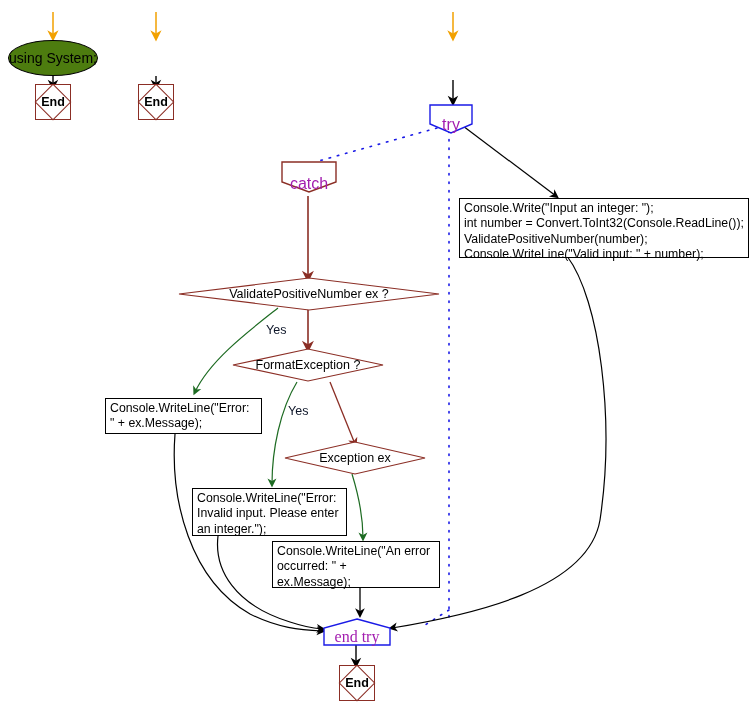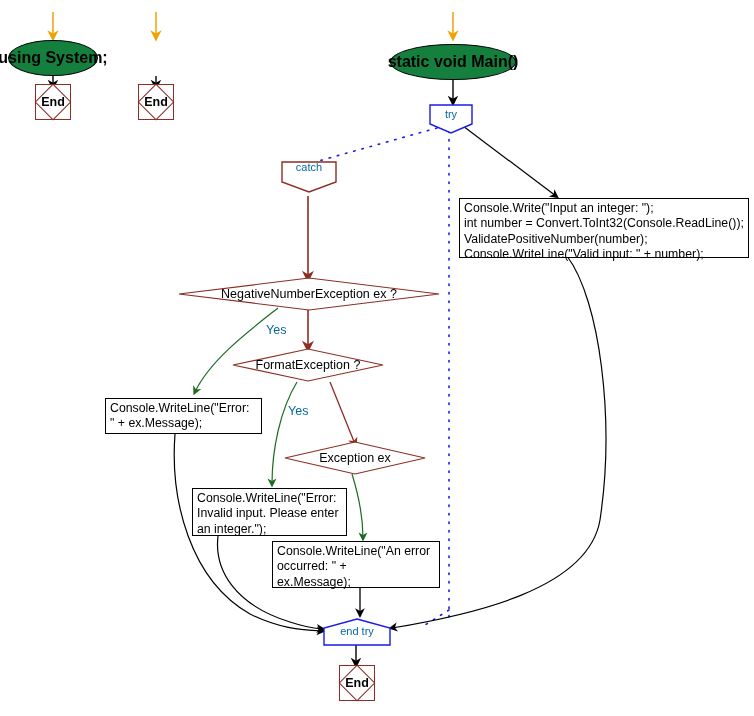--- a/index.html
+++ b/index.html
@@ -6,46 +6,46 @@
   body{font-family:"Liberation Sans","DejaVu Sans",sans-serif;}
   #canvas{position:relative;width:754px;height:716px;background:#fff;overflow:hidden;}
   #edges{position:absolute;left:0;top:0;width:754px;height:716px;pointer-events:none;}
 
   .node{position:absolute;box-sizing:border-box;}
 
   
   .ellipse{
     border:1.3px solid #000;border-radius:50%;
     display:flex;align-items:center;justify-content:center;
-    font-size:16px;color:#000;background:#15803d;white-space:nowrap;font-weight:bold;
+    font-size:14px;color:#000;background:#4d7c0f;white-space:nowrap;
   }
 
   
   .endnode{border:1.4px solid #8b2e25;background:#fff;}
   .endnode .inner{position:absolute;left:50%;top:50%;transform:translate(-50%,-50%) rotate(45deg);
      border:1.2px solid #8b2e25;background:transparent;}
   .endnode .lbl{position:absolute;left:0;top:0;width:100%;height:100%;
      display:flex;align-items:center;justify-content:center;font-size:12.5px;color:#000;z-index:2;font-weight:bold;}
 
   
-  .pent{display:flex;align-items:flex-start;justify-content:center;font-size:11px;color:#0369a1;}
+  .pent{display:flex;align-items:flex-end;justify-content:center;font-size:16px;color:#a21caf;}
   .pent svg{position:absolute;left:0;top:0;}
   .pent .t{position:relative;z-index:2;}
 
   
   .diamond{position:absolute;}
   .diamond svg{position:absolute;left:0;top:0;}
   .diamond .t{position:absolute;left:0;top:0;width:100%;height:100%;
     display:flex;align-items:center;justify-content:center;font-size:12.5px;color:#000;z-index:2;white-space:nowrap;}
 
   
   .box{border:1.2px solid #000;background:#fff;color:#000;font-size:12.3px;line-height:15.4px;
        padding:2px 4px 2px 4px;white-space:pre;box-sizing:border-box;}
 
-  .edgelabel{position:absolute;font-size:12.5px;color:#0369a1;}
+  .edgelabel{position:absolute;font-size:12.5px;color:#0f172a;}
 </style>
 </head>
 <body>
 
 <div id="canvas">
 
   <svg id="edges" viewBox="0 0 754 716" width="754" height="716">
     <defs>
       <marker id="ar-orange" markerWidth="9" markerHeight="9" refX="5" refY="4.2" orient="auto">
         <path d="M0.5,0.5 L8,4.2 L0.5,8 L2.6,4.2 Z" fill="#f2a100"></path>
@@ -101,23 +101,20 @@
     <path d="M360,588 L360,614" stroke="#000" stroke-width="1.3" fill="none" marker-end="url(#ar-black)"></path>
 
     <path d="M356,645 L356,664" stroke="#000" stroke-width="1.4" fill="none" marker-end="url(#ar-black)"></path>
   </svg>
 
   <div class="node ellipse" style="left:8px;top:40px;width:90px;height:36px;">
     <span>using System;</span>
   </div>
 
 
-  <div class="node ellipse" style="left:390px;top:44px;width:126px;height:36px;">
-    <span>static void Main()</span>
-  </div>
 
   <div class="node endnode" style="left:35px;top:84px;width:36px;height:36px;">
     <div class="inner" style="width:24px;height:24px;"></div>
     <div class="lbl">End</div>
   </div>
 
   <div class="node endnode" style="left:138px;top:84px;width:36px;height:36px;">
     <div class="inner" style="width:24px;height:24px;"></div>
     <div class="lbl">End</div>
   </div>
@@ -138,21 +135,21 @@
 
   <div class="node box" style="left:459px;top:198px;width:290px;height:60px;">Console.Write("Input an integer: ");
 int number = Convert.ToInt32(Console.ReadLine());
 ValidatePositiveNumber(number);
 Console.WriteLine("Valid input: " + number);</div>
 
   <div class="node diamond" style="left:178px;top:277px;width:262px;height:34px;">
     <svg width="262" height="34" viewBox="0 0 262 34">
       <polygon points="1,17 131,1 261,17 131,33" fill="#fff" stroke="#8b2e25" stroke-width="1.2"></polygon>
     </svg>
-    <div class="t">NegativeNumberException ex ?</div>
+    <div class="t">ValidatePositiveNumber ex ?</div>
   </div>
 
   <div class="node diamond" style="left:232px;top:348px;width:152px;height:34px;">
     <svg width="152" height="34" viewBox="0 0 152 34">
       <polygon points="1,17 76,1 151,17 76,33" fill="#fff" stroke="#8b2e25" stroke-width="1.2"></polygon>
     </svg>
     <div class="t">FormatException ?</div>
   </div>
 
   <div class="node diamond" style="left:284px;top:441px;width:142px;height:34px;">
@@ -166,21 +163,21 @@
 " + ex.Message);</div>
 
   <div class="node box" style="left:192px;top:488px;width:155px;height:48px;">Console.WriteLine("Error:
 Invalid input. Please enter
 an integer.");</div>
 
   <div class="node box" style="left:272px;top:541px;width:168px;height:47px;">Console.WriteLine("An error
 occurred: " +
 ex.Message);</div>
 
-  <div class="node pent" style="left:323px;top:618px;width:68px;height:28px;">
+  <div class="node pent" style="left:323px;top:618px;width:68px;height:28px;font-family:Liberation Serif, serif;">
     <svg width="68" height="28" viewBox="0 0 68 28">
       <polygon points="34,1 67,10 67,27 1,27 1,10" fill="#fff" stroke="#1a1ae6" stroke-width="1.4"></polygon>
     </svg>
     <span class="t" style="margin-top:7px;">end try</span>
   </div>
 
   <div class="node endnode" style="left:339px;top:665px;width:36px;height:36px;">
     <div class="inner" style="width:24px;height:24px;"></div>
     <div class="lbl">End</div>
   </div>

